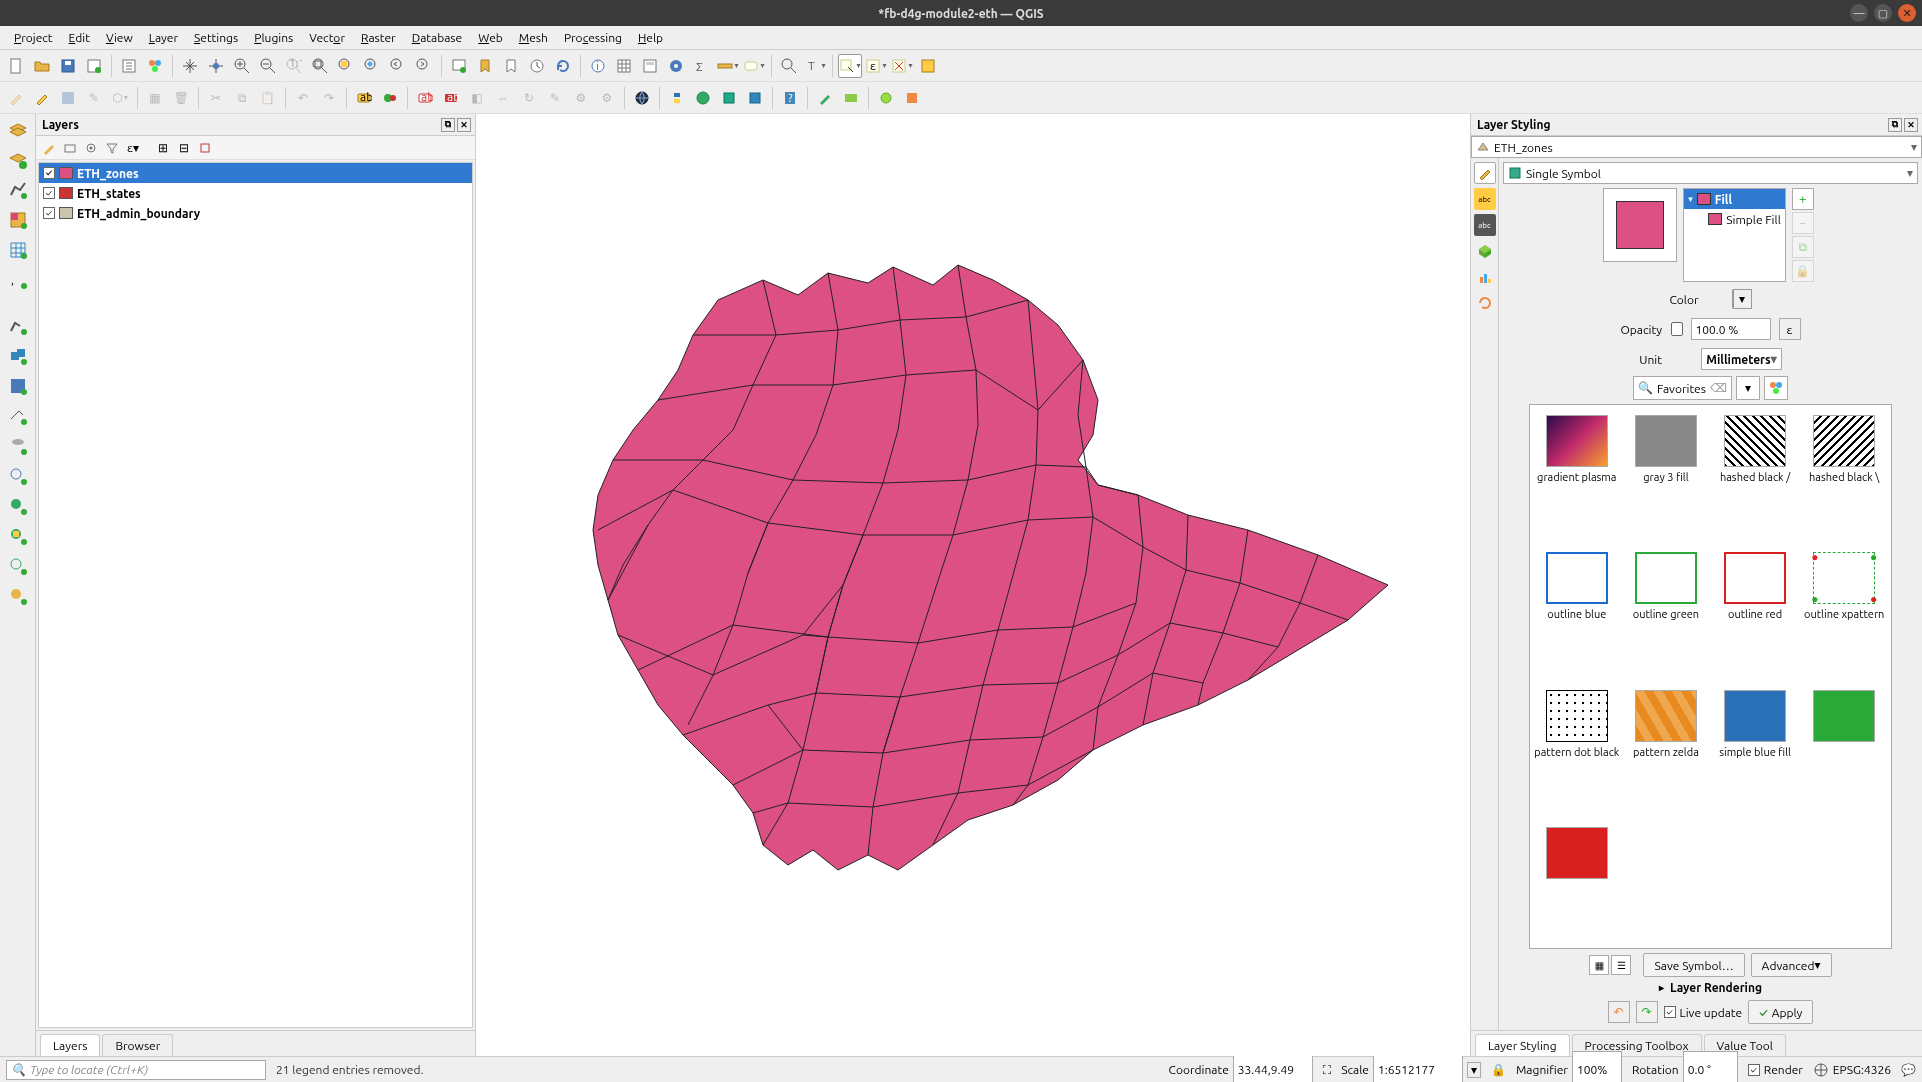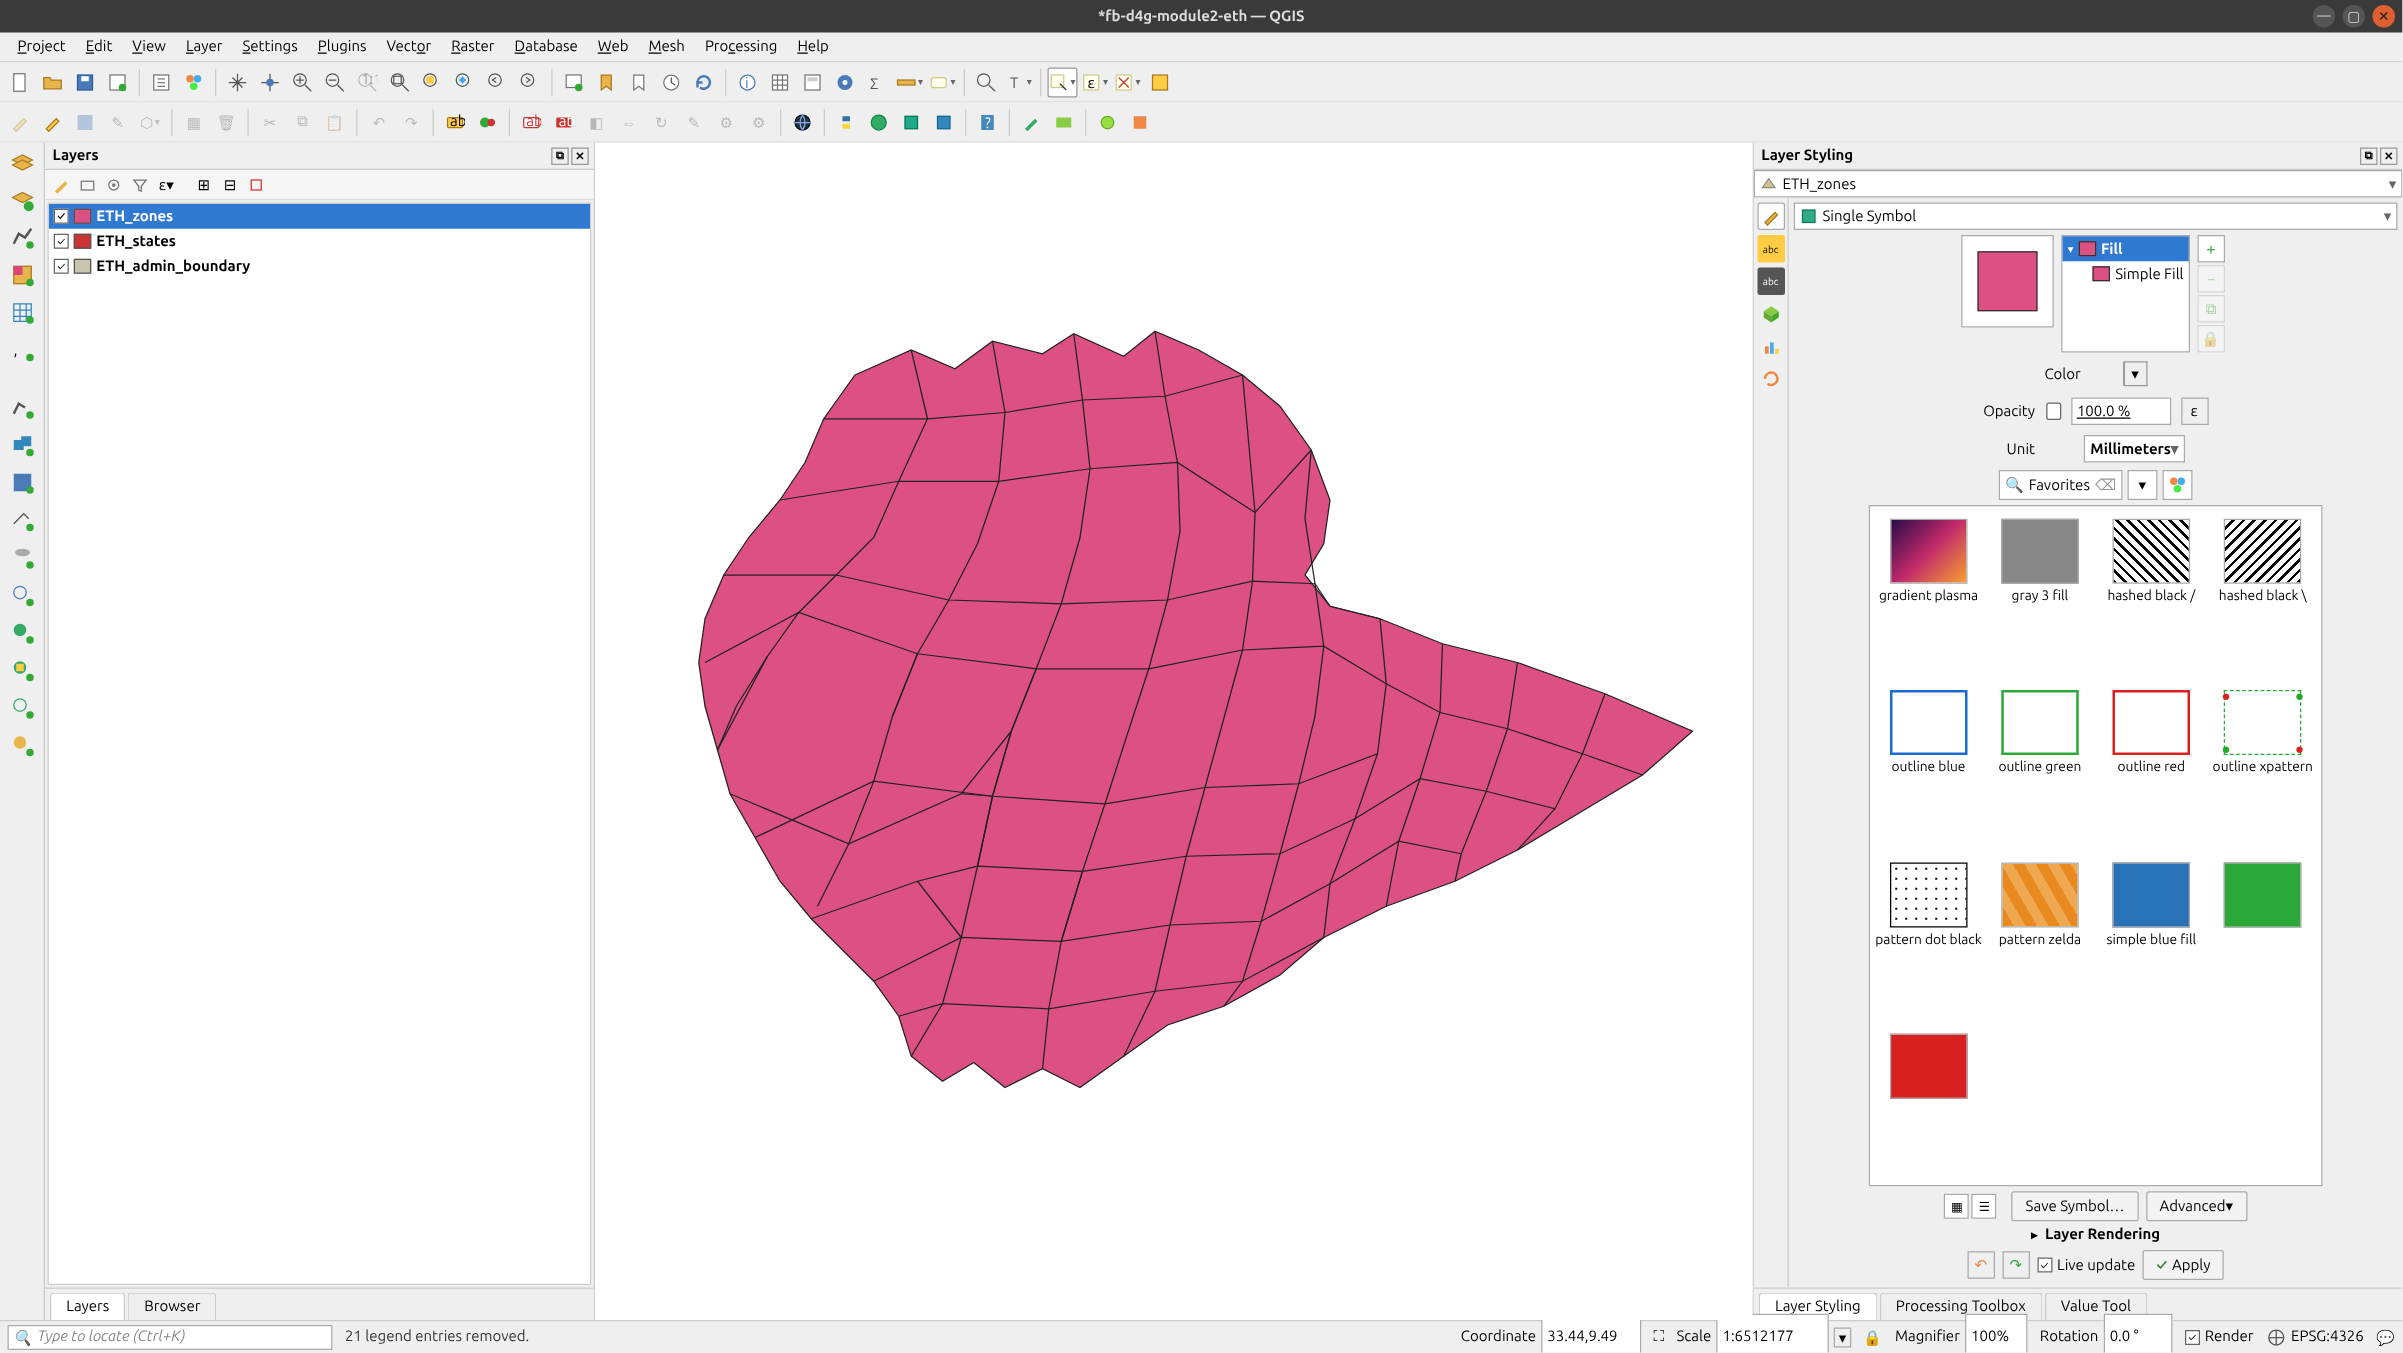--- a/index.html
+++ b/index.html
@@ -33,21 +33,21 @@
 .layers-tree { flex:1; background:#fff; overflow:auto; border:1px solid #ccc; margin:2px;}
 .layer-row { display:flex; align-items:center; height:20px; padding:0 4px; gap:4px; }
 .layer-row.sel { background:#2f7ad0; color:#fff; font-weight:bold;}
 .layer-row .cb { width:12px; height:12px; border:1px solid #666; background:#fff; font-size:9px; display:flex; align-items:center; justify-content:center; color:#000;}
 .layer-row .sw { width:14px; height:12px; border:1px solid #555; }
 .tabs-bottom { height:26px; display:flex; align-items:flex-end; background:#efefef; border-top:1px solid #ccc; padding:0 4px;}
 .tabs-bottom .tab { padding:4px 12px; border:1px solid #ccc; border-bottom:none; background:#efefef; border-radius:3px 3px 0 0; margin-right:2px;}
 .tabs-bottom .tab.active { background:#fff; }
 .canvas { flex:1; background:#fff; position:relative; display:flex; align-items:center; justify-content:center; }
 .canvas svg { width:870px; height:760px; }
-.rightcol { width:520px; display:flex; flex-direction:column; border-left:1px solid #ccc; background:#efefef;}
+.rightcol { width:452px; display:flex; flex-direction:column; border-left:1px solid #ccc; background:#efefef;}
 .rc-head { height:22px; display:flex; align-items:center; padding:0 6px; font-weight:bold; border-bottom:1px solid #ccc; position:relative;}
 .rc-head .pbtns { position:absolute; right:4px; display:flex; gap:2px;}
 .rc-head .pbtn { width:14px; height:14px; border:1px solid #999; font-size:9px; display:flex; align-items:center; justify-content:center;}
 .rc-body { flex:1; display:flex; overflow:hidden;}
 .rc-side { width:28px; background:#efefef; display:flex; flex-direction:column; align-items:center; gap:4px; padding-top:4px; border-right:1px solid #ccc;}
 .rc-side .sidebtn { width:22px; height:22px; display:flex; align-items:center; justify-content:center; border-radius:2px;}
 .rc-side .sidebtn.sel { background:#fff; border:1px solid #aaa;}
 .rc-main { flex:1; display:flex; flex-direction:column; padding:4px; gap:4px; overflow:hidden;align-items:center;}
 .rc-select { width:100%; height:22px; border:1px solid #aaa; background:#fff; display:flex; align-items:center; padding:0 4px; gap:4px;}
 .rc-select::after{content:"▾";margin-left:auto;color:#666;}
@@ -61,21 +61,21 @@
 .filltree .fr .fsw { width:14px;height:12px;background:#dc5083;border:1px solid #333;}
 .fillside { width:26px; display:flex; flex-direction:column; gap:2px;}
 .fillside .fb { width:22px;height:22px;border:1px solid #aaa;background:#fff;display:flex;align-items:center;justify-content:center;font-size:12px;color:#18a018;}
 .fillside .fb.dis{opacity:.35;}
 .proprow { display:flex; align-items:center; gap:8px; height:26px;}
 .proprow label { width:54px;}
 .colorfield { flex:1; height:20px; border:1px solid #999; background:#dc5083; border-radius:2px;}
 .slider { flex:1; height:6px; background:#ccc; position:relative; border-radius:3px;}
 .slider .fill { position:absolute; left:0; top:0; bottom:0; background:#2f7ad0; border-radius:3px;}
 .slider .thumb{position:absolute;top:-4px;width:12px;height:14px;background:#fff;border:1px solid #666;border-radius:2px;}
-.numbox { width:80px; height:22px; border:1px solid #aaa; background:#fff; display:flex; align-items:center; padding:0 4px;text-decoration:underline;}
+.numbox { width:80px; height:22px; border:1px solid #aaa; background:#fff; display:flex; align-items:center; padding:0 4px;}
 .unitsel{flex:1;height:22px;border:1px solid #aaa;background:#fff;display:flex;align-items:center;padding:0 4px;font-weight:bold;}
 .unitsel::after{content:"▾";margin-left:auto;color:#666;}
 .searchrow{display:flex;gap:4px;}
 .searchrow .sbox{flex:1;height:24px;border:1px solid #aaa;background:#fff;display:flex;align-items:center;padding:0 4px;gap:4px;}
 .searchrow .sbox .mag{color:#777;}
 .searchrow .sbox .clr{margin-left:auto;color:#999;}
 .searchrow .sb{width:24px;height:24px;border:1px solid #aaa;background:#fff;display:flex;align-items:center;justify-content:center;}
 .symgrid{flex:1;border:1px solid #aaa;background:#fff;overflow:auto;padding:10px 4px 4px 4px;display:grid;grid-template-columns:repeat(4,1fr);gap:8px 4px;}
 .symitem{display:flex;flex-direction:column;align-items:center;gap:4px;}
 .symprev{width:62px;height:52px;border:1px solid #aaa;background:#fff;}

